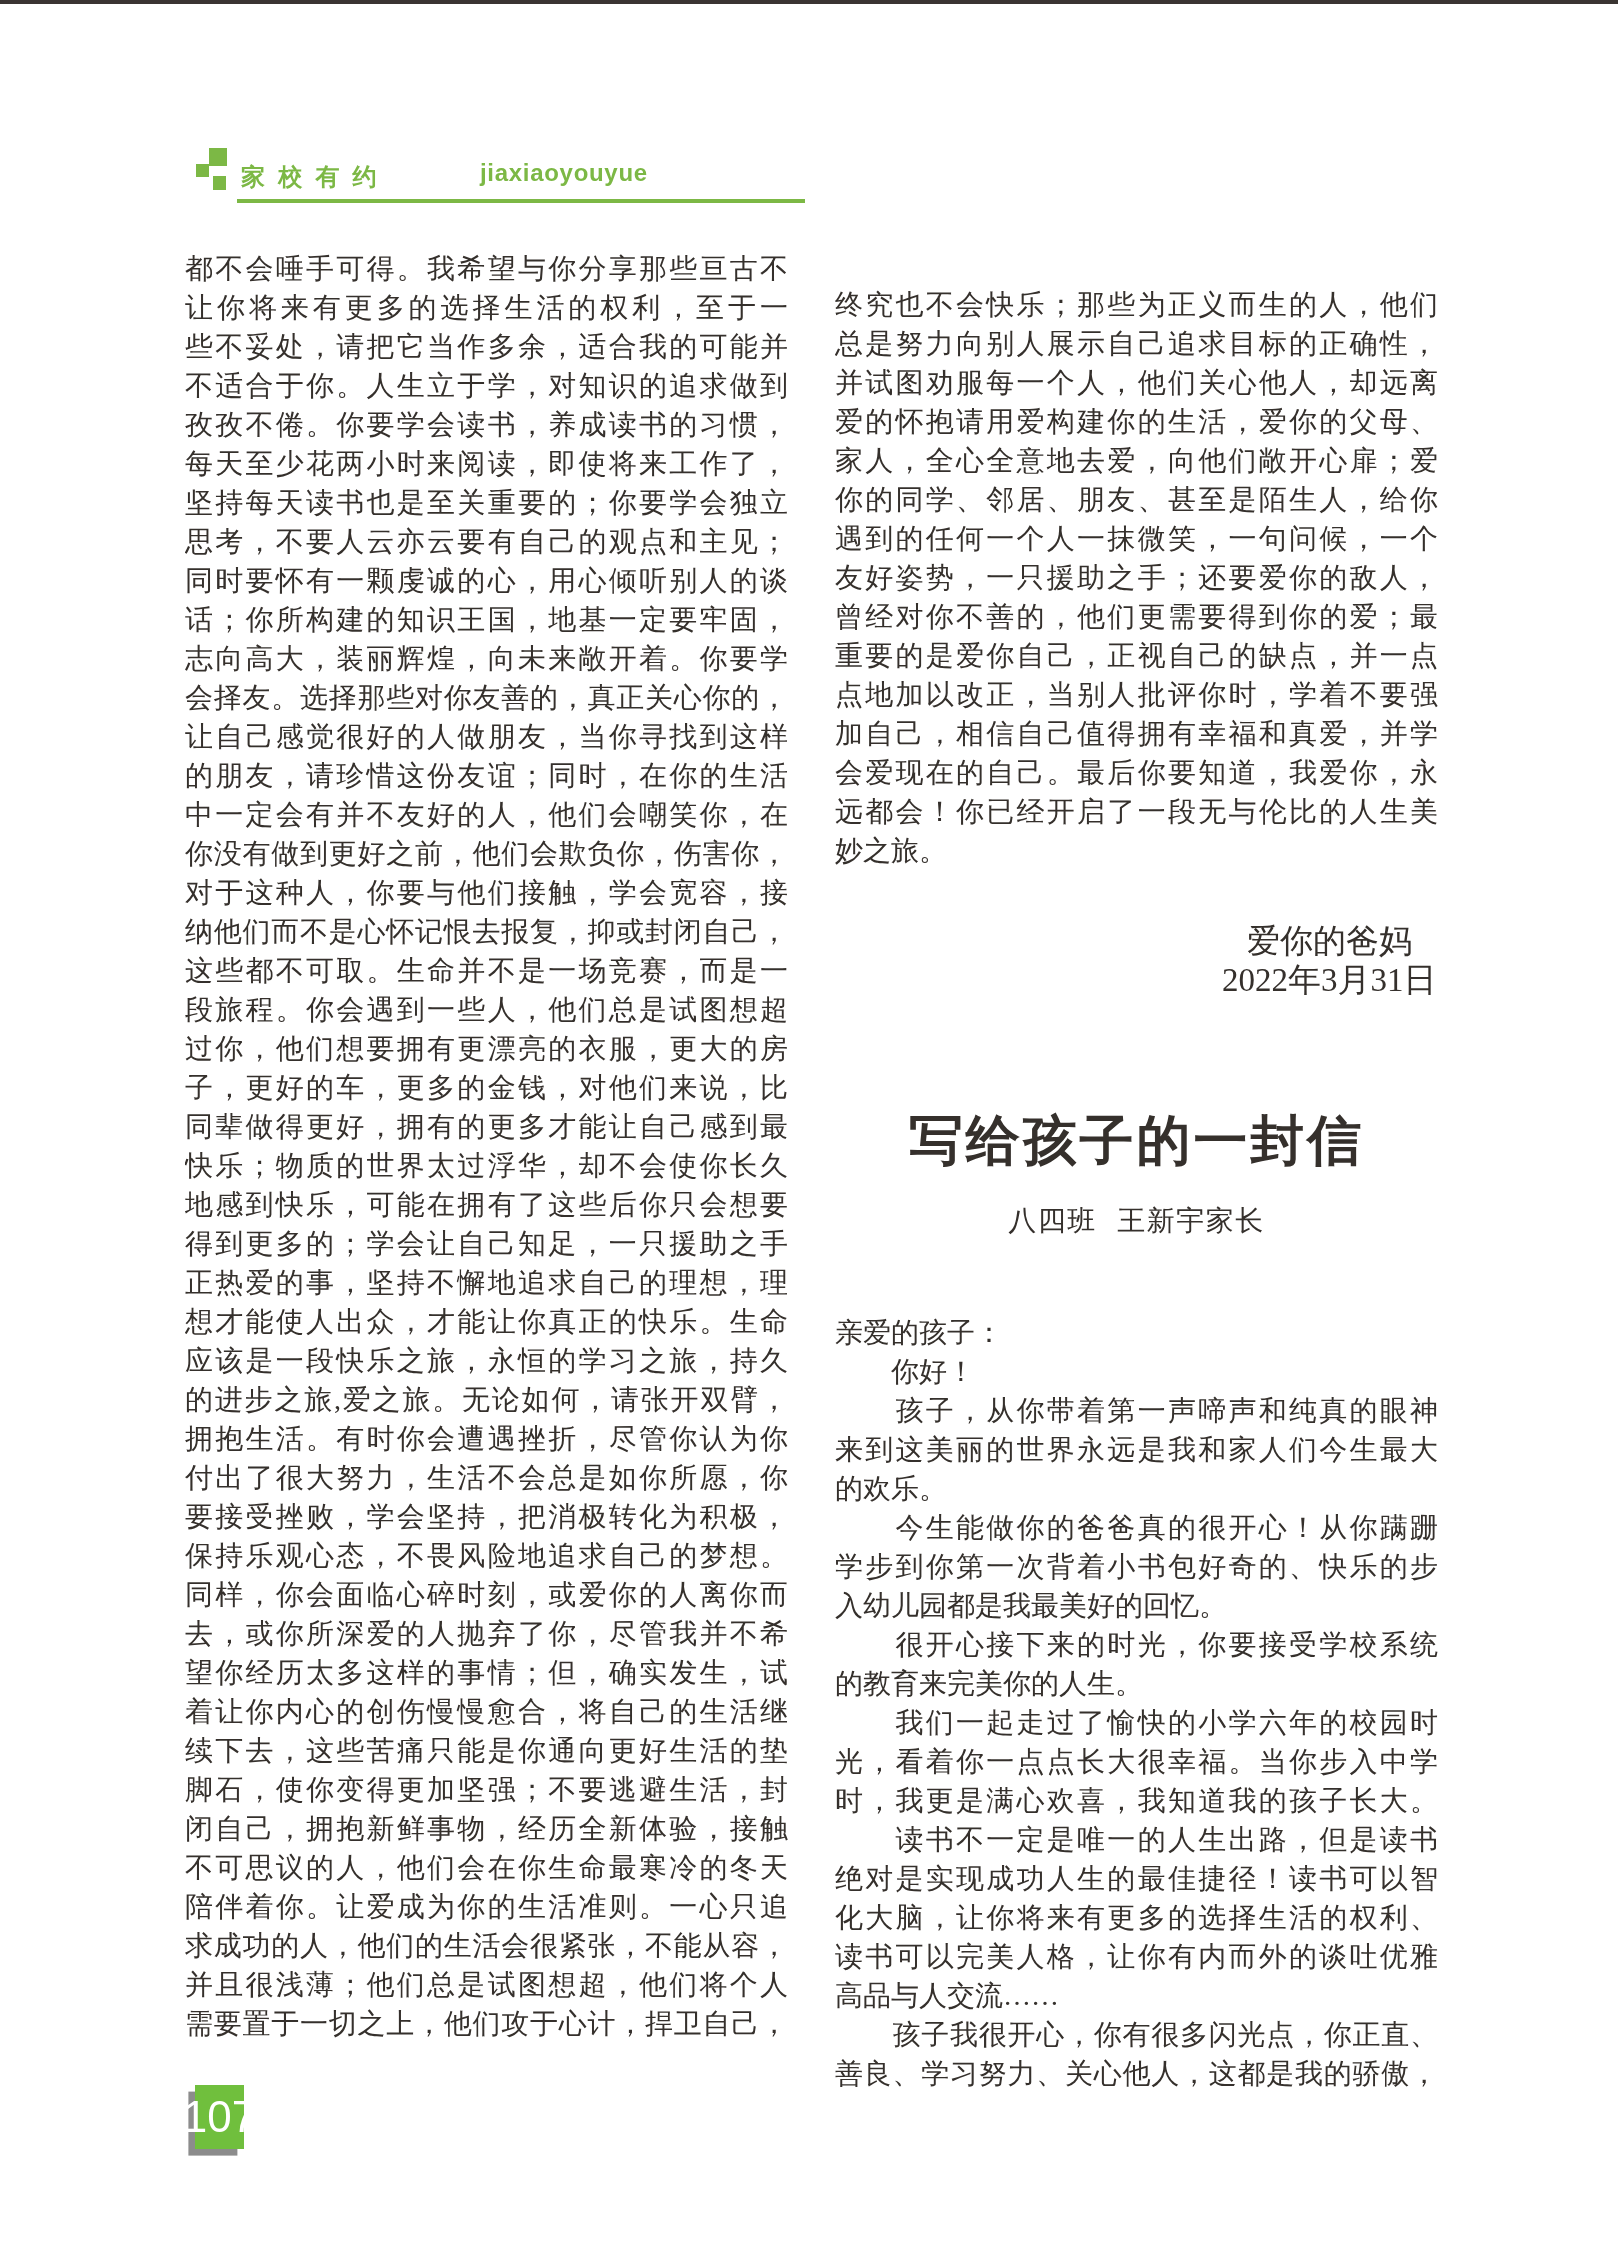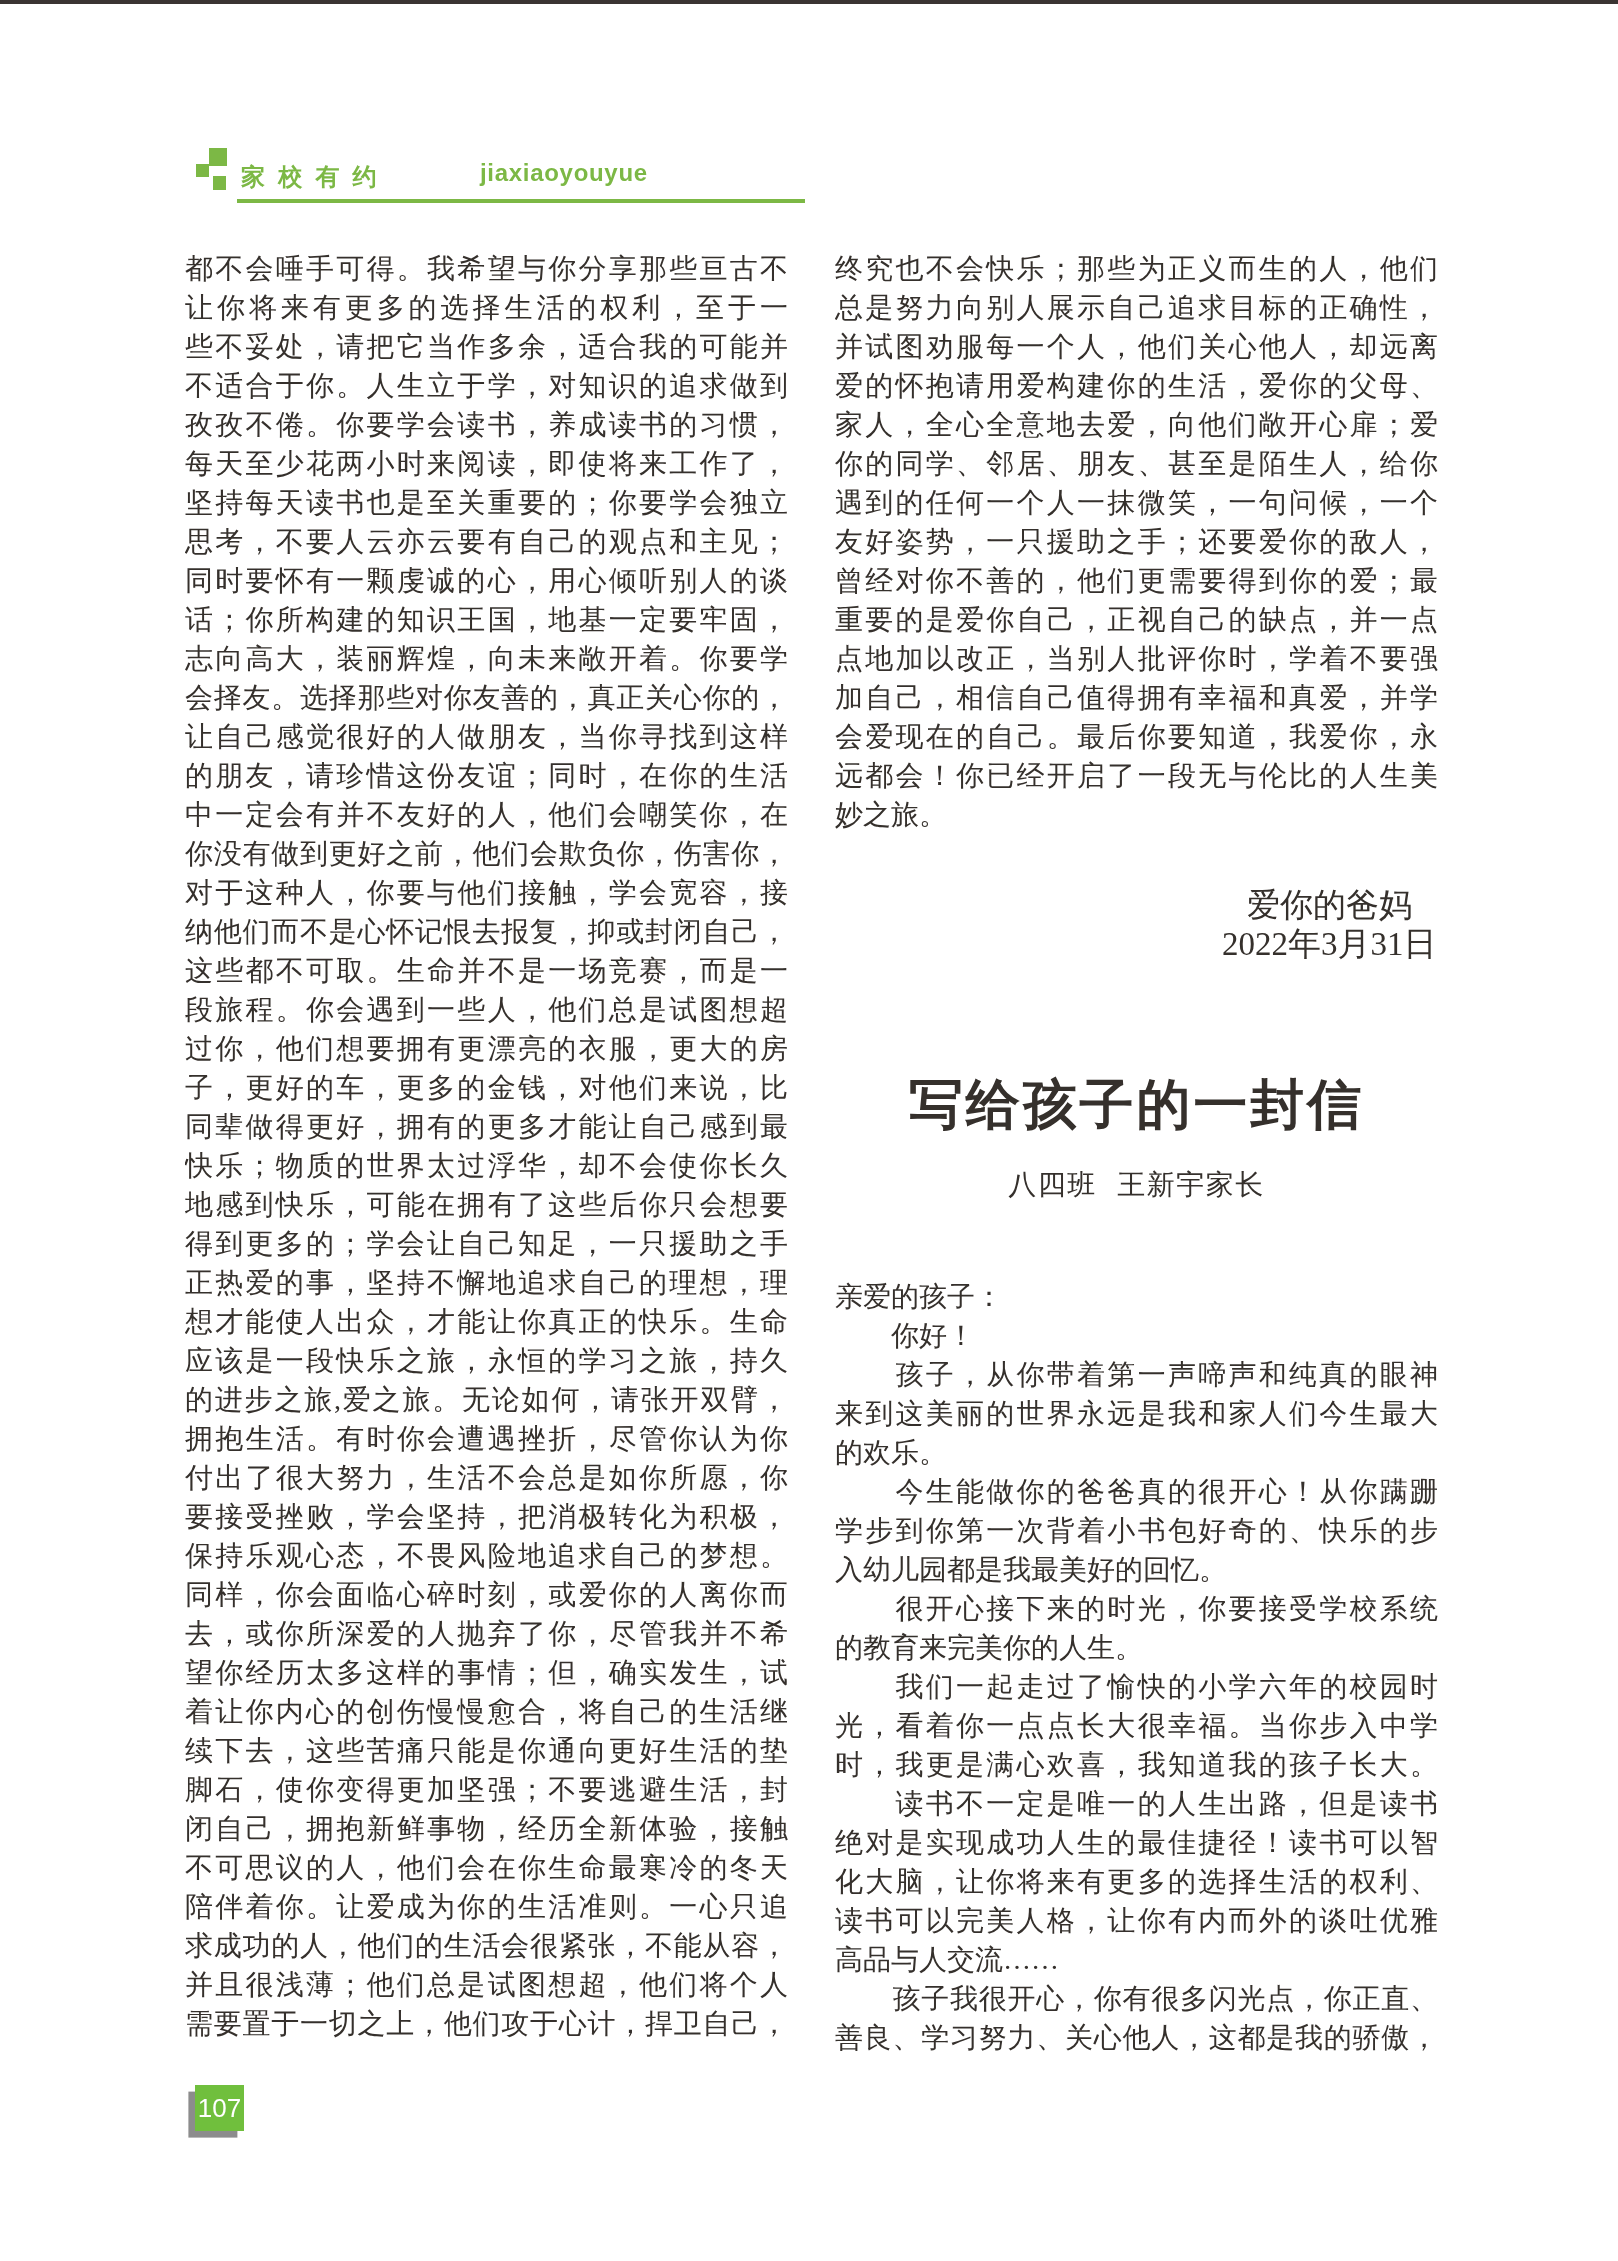--- a/index.html
+++ b/index.html
@@ -24,21 +24,21 @@
   .logo-pinyin{
     position:absolute;left:480px;top:160px;
     font-family:"Liberation Sans", sans-serif;font-weight:bold;
     font-size:24px;line-height:26.5px;color:#7cb845;letter-spacing:0.7px;white-space:nowrap;
   }
   .header-rule{position:absolute;left:237px;top:199px;width:568px;height:4.4px;background:#7cb845;}
 
   
   .column{position:absolute;top:249px;width:603px;}
   .col-left{left:185px;}
-  .col-right{left:835px;}
+  .col-right{left:835px;margin-top:36px;}
   .bodyline{
     font-size:28px;height:39px;line-height:39px;overflow:hidden;
   }
   .bodyline.just{
     text-align:justify;text-align-last:justify;text-justify:inter-character;
     word-break:break-all;
   }
   .signature,.date{font-size:33px;height:39px;line-height:39px;}
   .signature{margin-top:52px;text-align:right;padding-right:26px;}
   .date{text-align:right;padding-right:1.5px;}
@@ -47,23 +47,23 @@
     line-height:59px;letter-spacing:2.9px;
   }
   .letter-byline{
     margin-top:31px;text-align:center;font-size:28px;line-height:38px;
     letter-spacing:1.5px;word-spacing:11.8px;
   }
   .letter-body{margin-top:73px;}
 
   
   .page-badge{
-    position:absolute;left:195px;top:2085px;width:49px;height:46px;
+    position:absolute;left:195px;top:2085px;width:49px;height:64px;
     background:#70bf3d;box-shadow:-6.6px 6.6px 0 #8c8c8c;
-    color:#ffffff;font-family:"Liberation Sans", sans-serif;font-size:26px;
+    color:#ffffff;font-family:"Liberation Sans", sans-serif;font-size:44px;
     display:flex;align-items:center;justify-content:center;
   }
 </style>
 </head>
 <body>
 
 <div class="scan-edge"></div>
 
 <div class="logo-mark">
   <span class="sq sq-large"></span>

